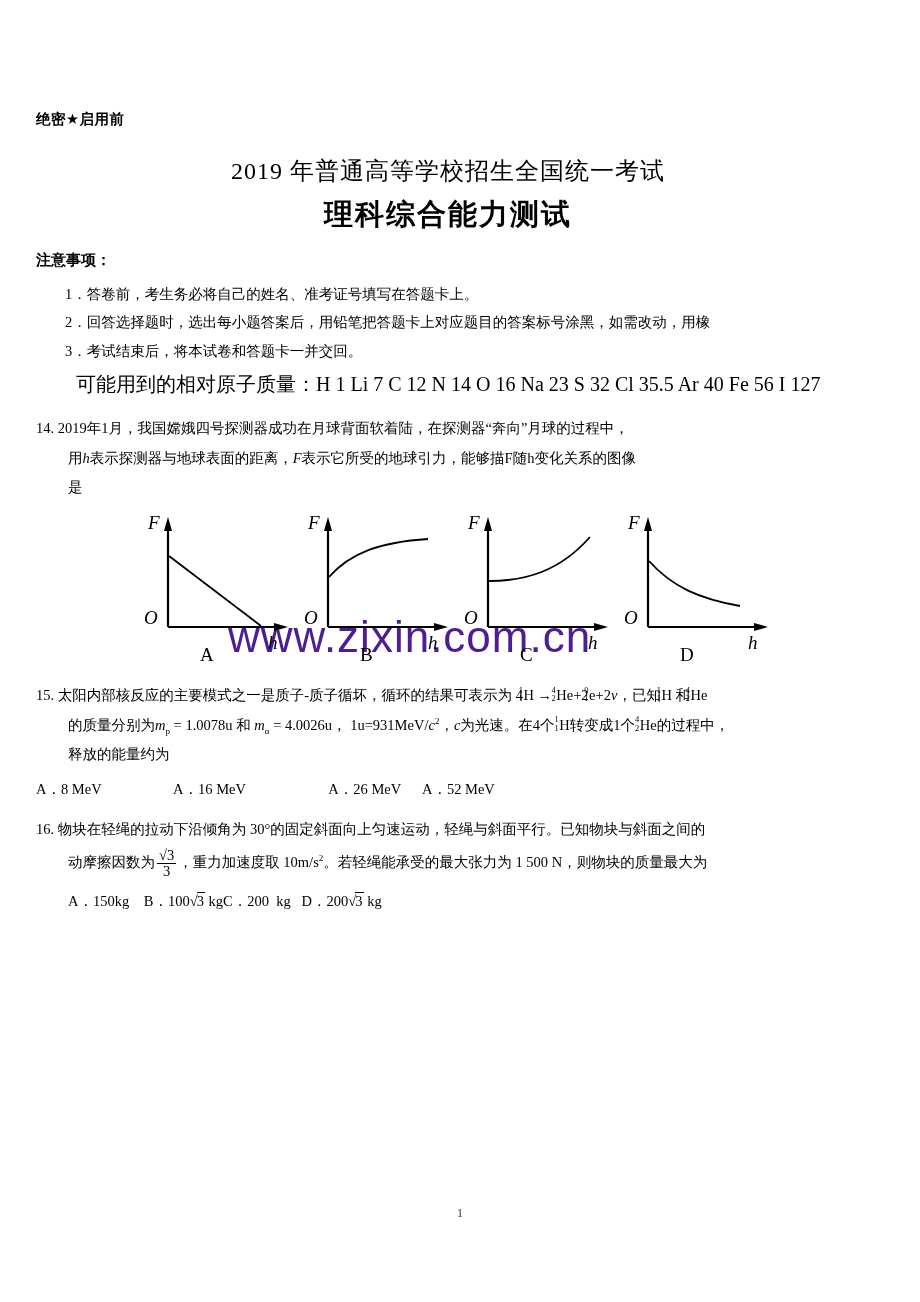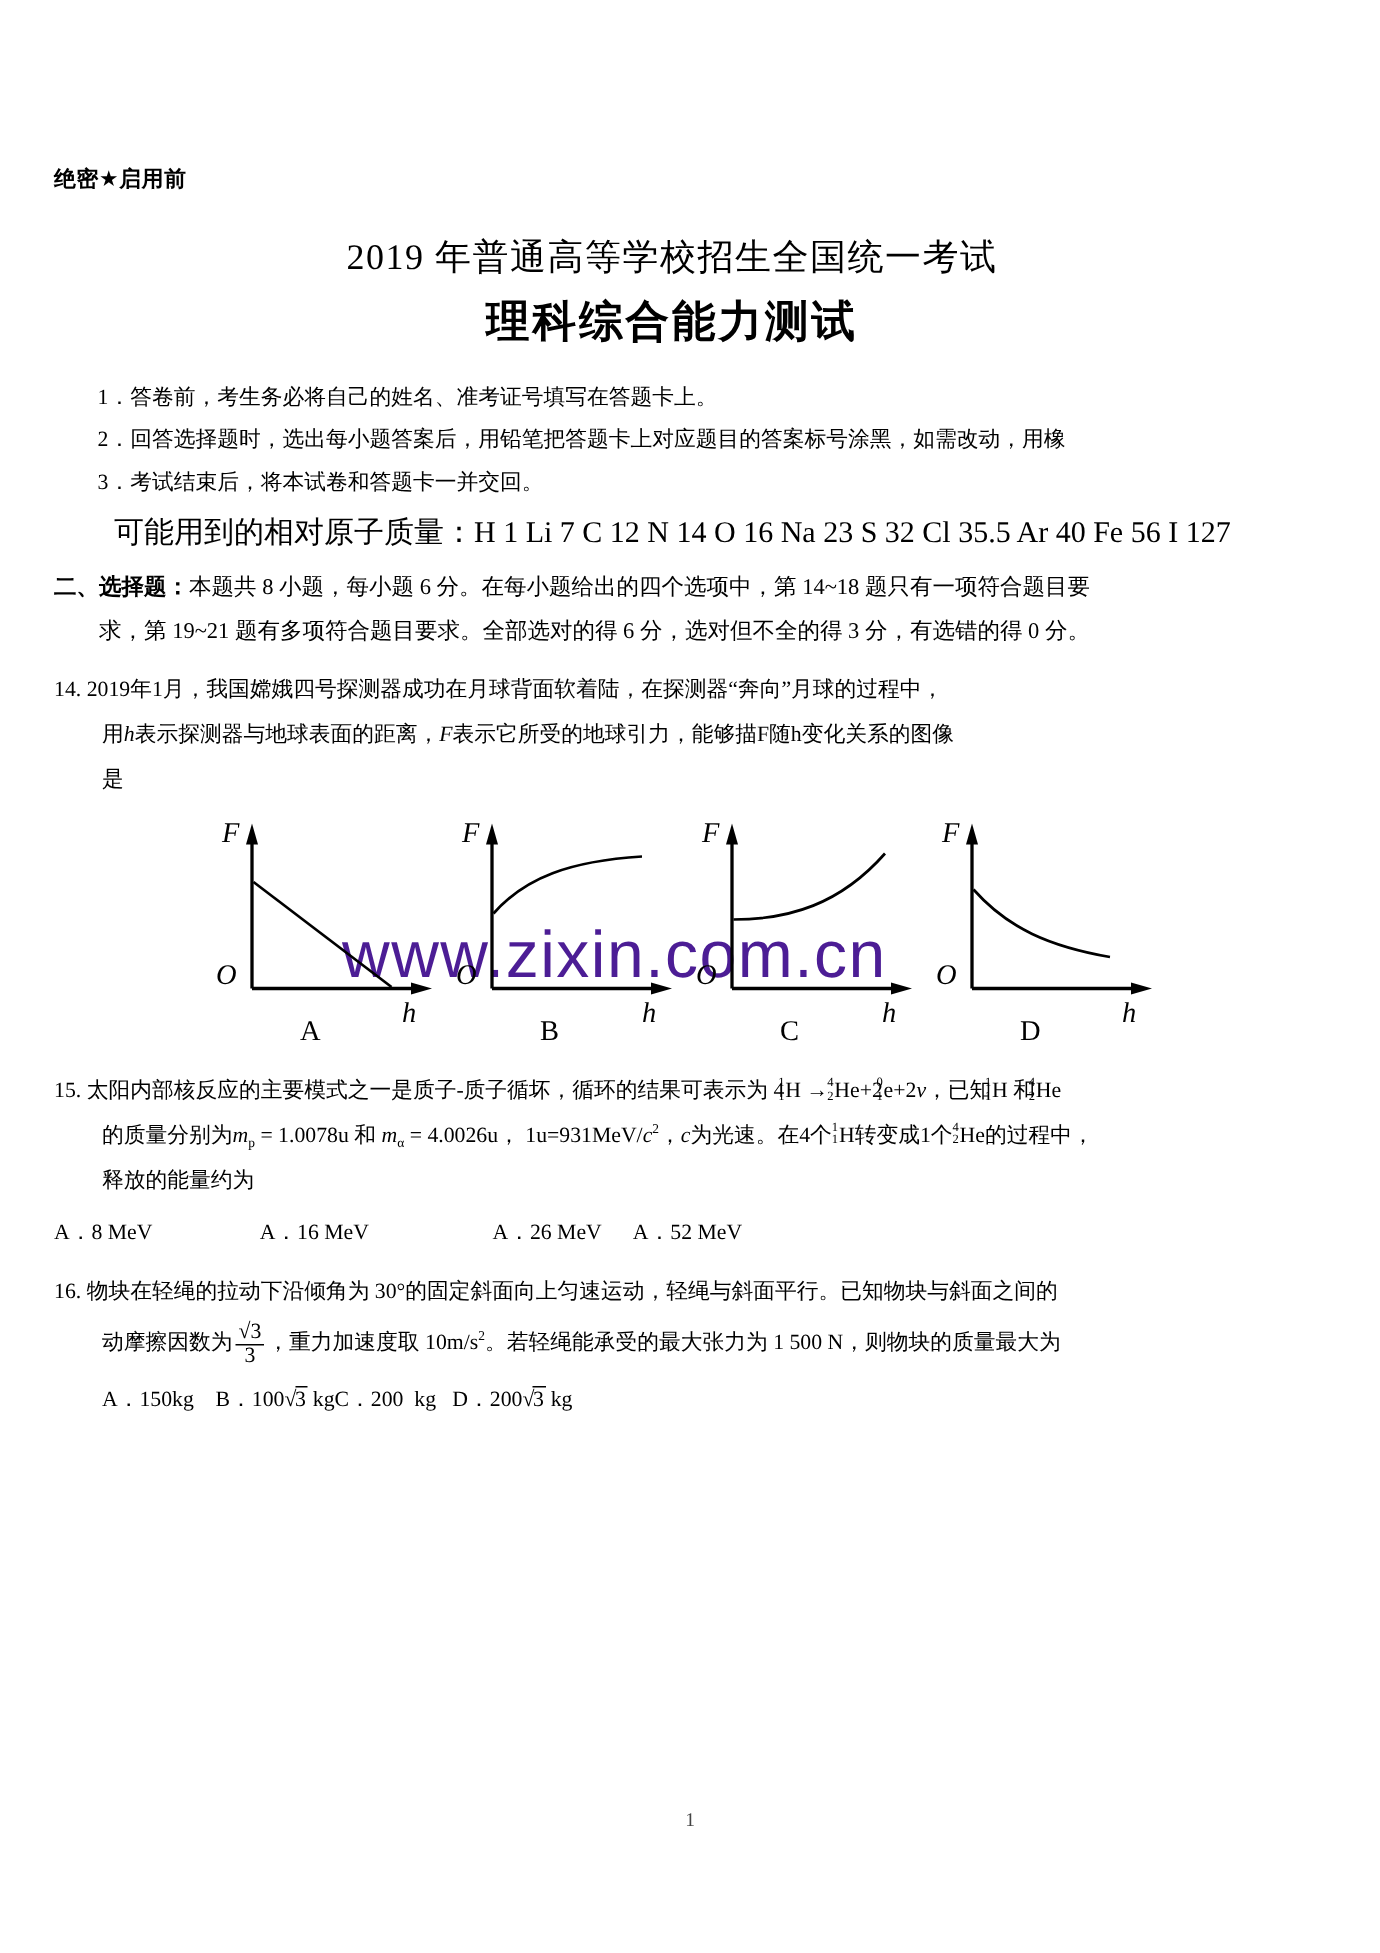--- a/index.html
+++ b/index.html
@@ -169,26 +169,26 @@
 
   <div class="watermark">www.zixin.com.cn</div>
 
   <div class="content">
 
     <div class="secret-line">绝密★启用前</div>
 
     <div class="title-main">2019 年普通高等学校招生全国统一考试</div>
     <div class="title-sub">理科综合能力测试</div>
 
+    <div class="notice-head">注意事项：</div>
     <p class="notice-item">1．答卷前，考生务必将自己的姓名、准考证号填写在答题卡上。</p>
     <p class="notice-item">2．回答选择题时，选出每小题答案后，用铅笔把答题卡上对应题目的答案标号涂黑，如需改动，用橡</p>
     <p class="notice-item">3．考试结束后，将本试卷和答题卡一并交回。</p>
     <p class="atomic-line">可能用到的相对原子质量：H 1    Li 7    C 12    N 14    O 16    Na 23    S 32    Cl 35.5    Ar 40    Fe 56    I 127</p>
 
-    <p class="section-head"><b>二、选择题：</b><span>本题共 8 小题，每小题 6 分。在每小题给出的四个选项中，第 14~18 题只有一项符合题目要</span><br><span class="ind"></span><span>求，第 19~21 题有多项符合题目要求。全部选对的得 6 分，选对但不全的得 3 分，有选错的得 0 分。</span></p>
 
     <div class="q">
       <span class="q-body"><span>14.</span> <span>2019年1月，我国嫦娥四号探测器成功在月球背面软着陆，在探测器“奔向”月球的过程中，</span></span>
       <span class="q-hang"><span>用</span><i class="math">h</i><span>表示探测器与地球表面的距离，</span><i class="math">F</i><span>表示它所受的地球引力，能够描F随h变化关系的图像</span></span>
       <span class="q-hang">是</span>
     </div>
 
     <div class="figures">
 
       <div class="fig" style="left:92px;">

